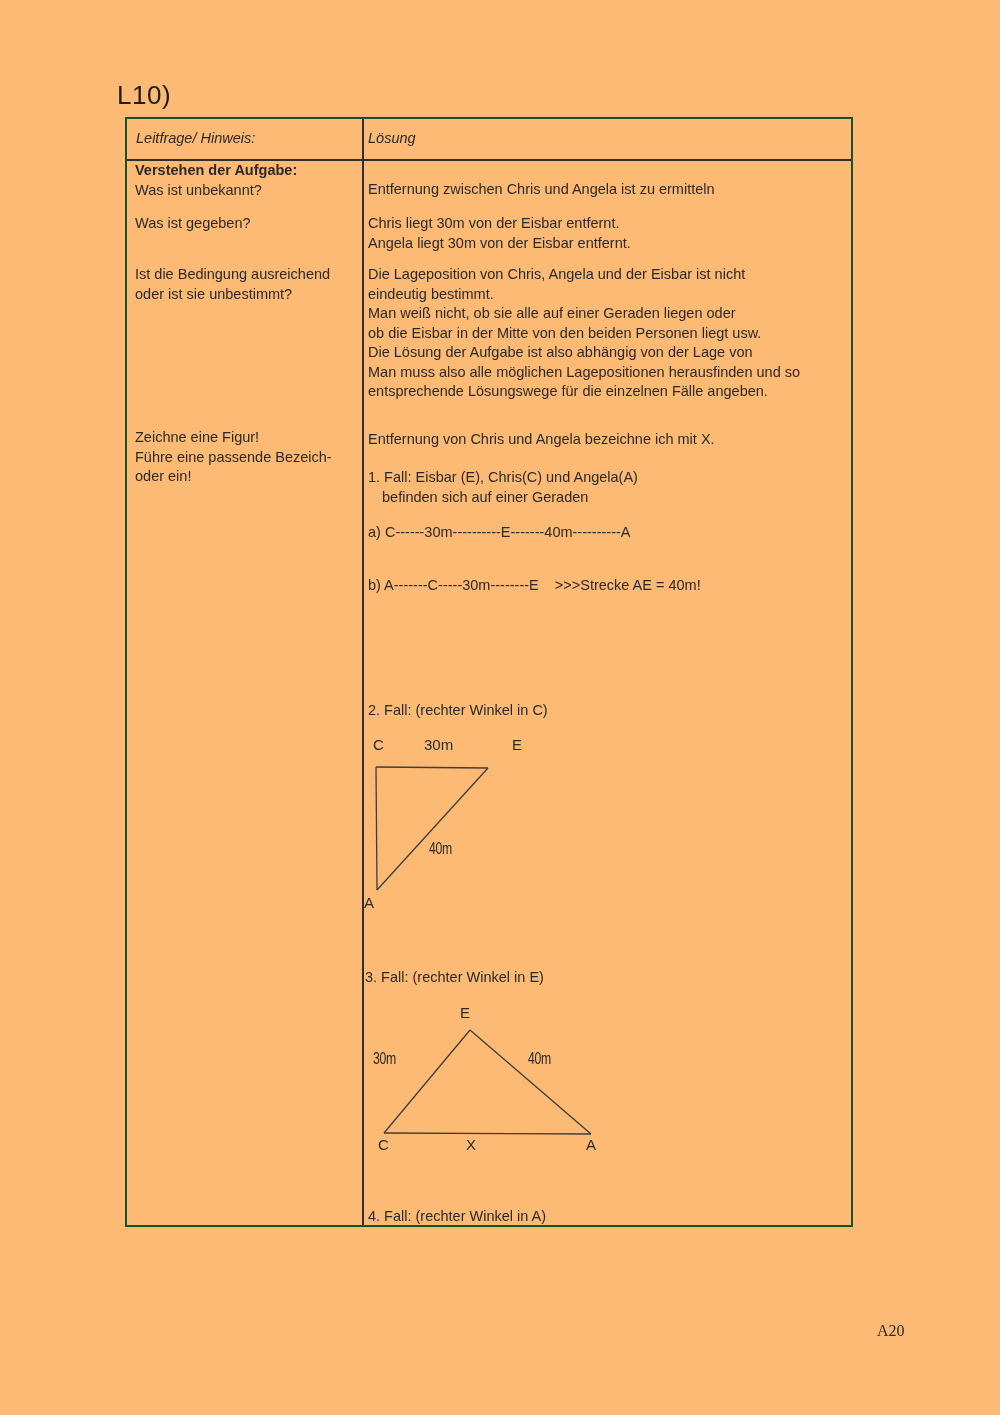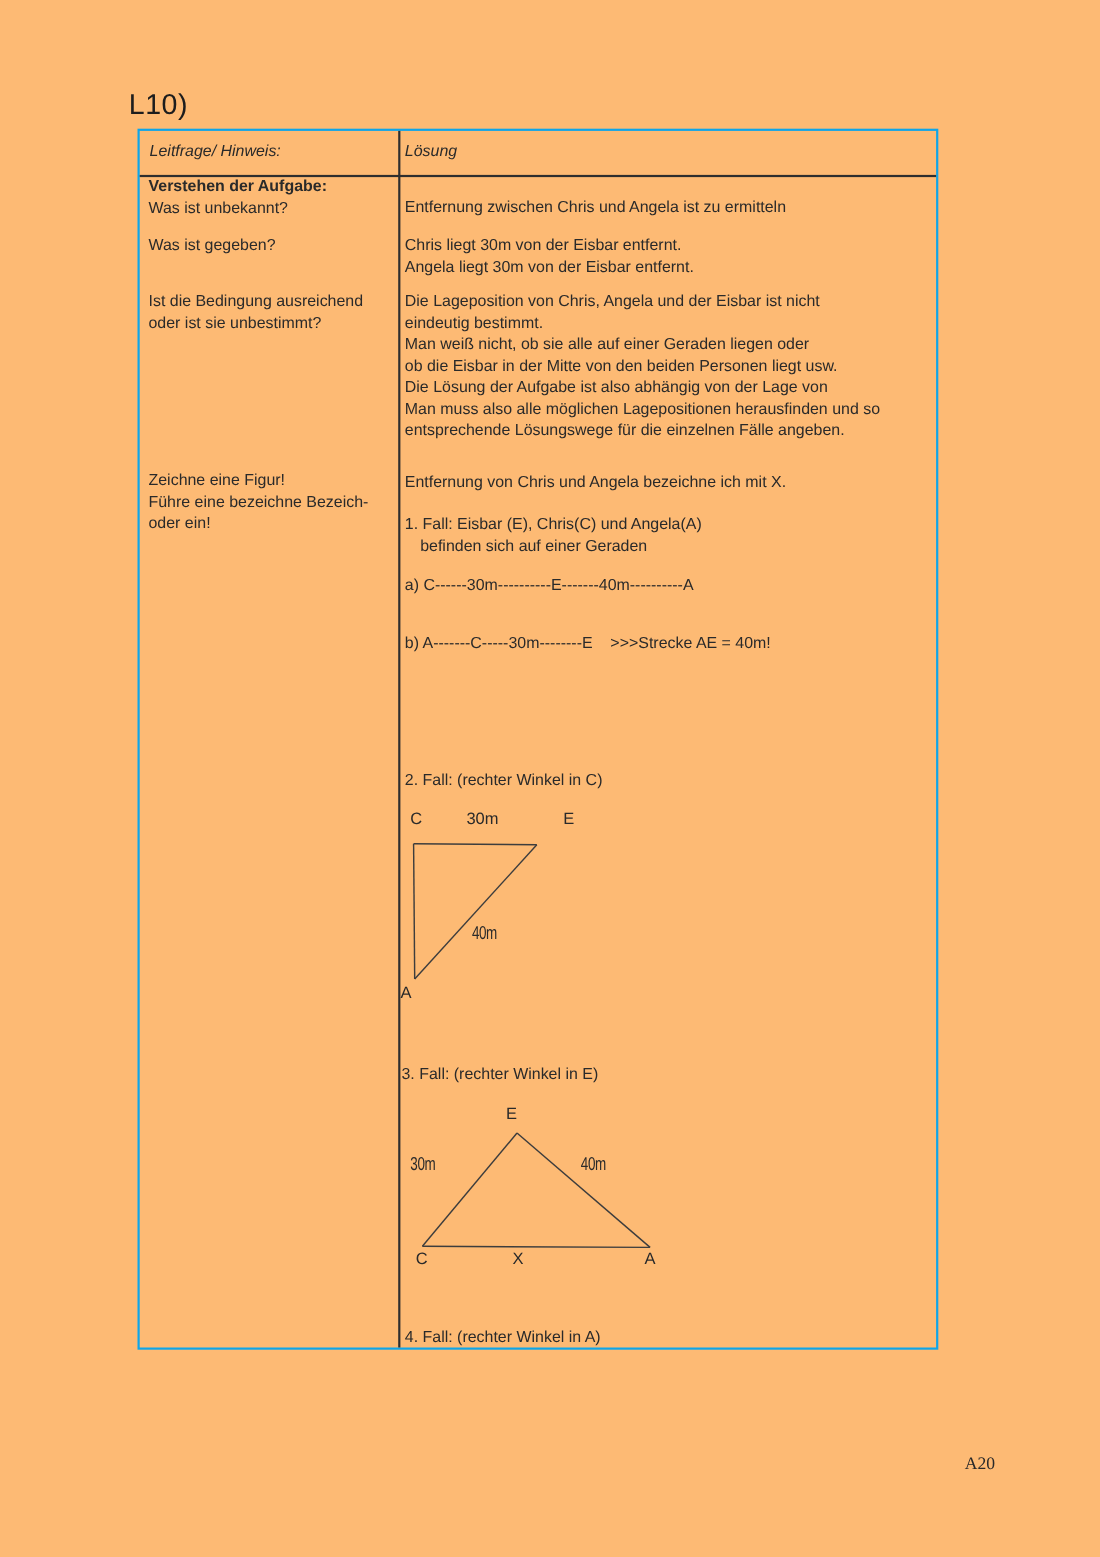--- a/index.html
+++ b/index.html
@@ -7,21 +7,21 @@
   .page {
     position:relative; width:1000px; height:1415px; background:#fdba74;
     font-family:"Liberation Sans", sans-serif; color:#262626; overflow:hidden;
   }
   .doc-title {
     position:absolute; left:117px; top:80px;
     font-size:26px; font-weight:400; color:#1d1d1d; letter-spacing:0.5px;
   }
   .tbl {
     position:absolute; left:125px; top:117px; width:728px; height:1110px;
-    border:2px solid #0ea5e9;
+    border:2px solid #14532d;
   }
   .col-divider { position:absolute; left:235px; top:0; bottom:0; width:2px; background:#2e2e2e; }
   .header-divider { position:absolute; left:0; right:0; top:40px; height:2px; background:#2e2e2e; }
   .cellblock { position:absolute; font-size:14.5px; line-height:19.5px; color:#2a2a2a; }
   .italic { font-style:italic; }
   .bold { font-weight:bold; }
   .pre { white-space:pre; }
   .indent { padding-left:14px; }
   .tri-label { position:absolute; font-size:15px; color:#2a2a2a; }
   .narrow { transform:scaleX(0.72); transform-origin:left center; letter-spacing:-0.5px; }
@@ -50,21 +50,21 @@
       <div class="bold">Verstehen der Aufgabe:</div>
       <div>Was ist unbekannt?</div>
     </div>
     <div class="cellblock" style="left:8px; top:95px;">Was ist gegeben?</div>
     <div class="cellblock" style="left:8px; top:146px;">
       <div>Ist die Bedingung ausreichend</div>
       <div>oder ist sie unbestimmt?</div>
     </div>
     <div class="cellblock" style="left:8px; top:309px;">
       <div>Zeichne eine Figur!</div>
-      <div>Führe eine bezeichne Bezeich-</div>
+      <div>Führe eine passende Bezeich-</div>
       <div>oder ein!</div>
     </div>
 
     <div class="cellblock" style="left:241px; top:61px;">Entfernung zwischen Chris und Angela ist zu ermitteln</div>
 
     <div class="cellblock" style="left:241px; top:95px;">
       <div>Chris liegt 30m von der Eisbar entfernt.</div>
       <div>Angela liegt 30m von der Eisbar entfernt.</div>
     </div>
 

